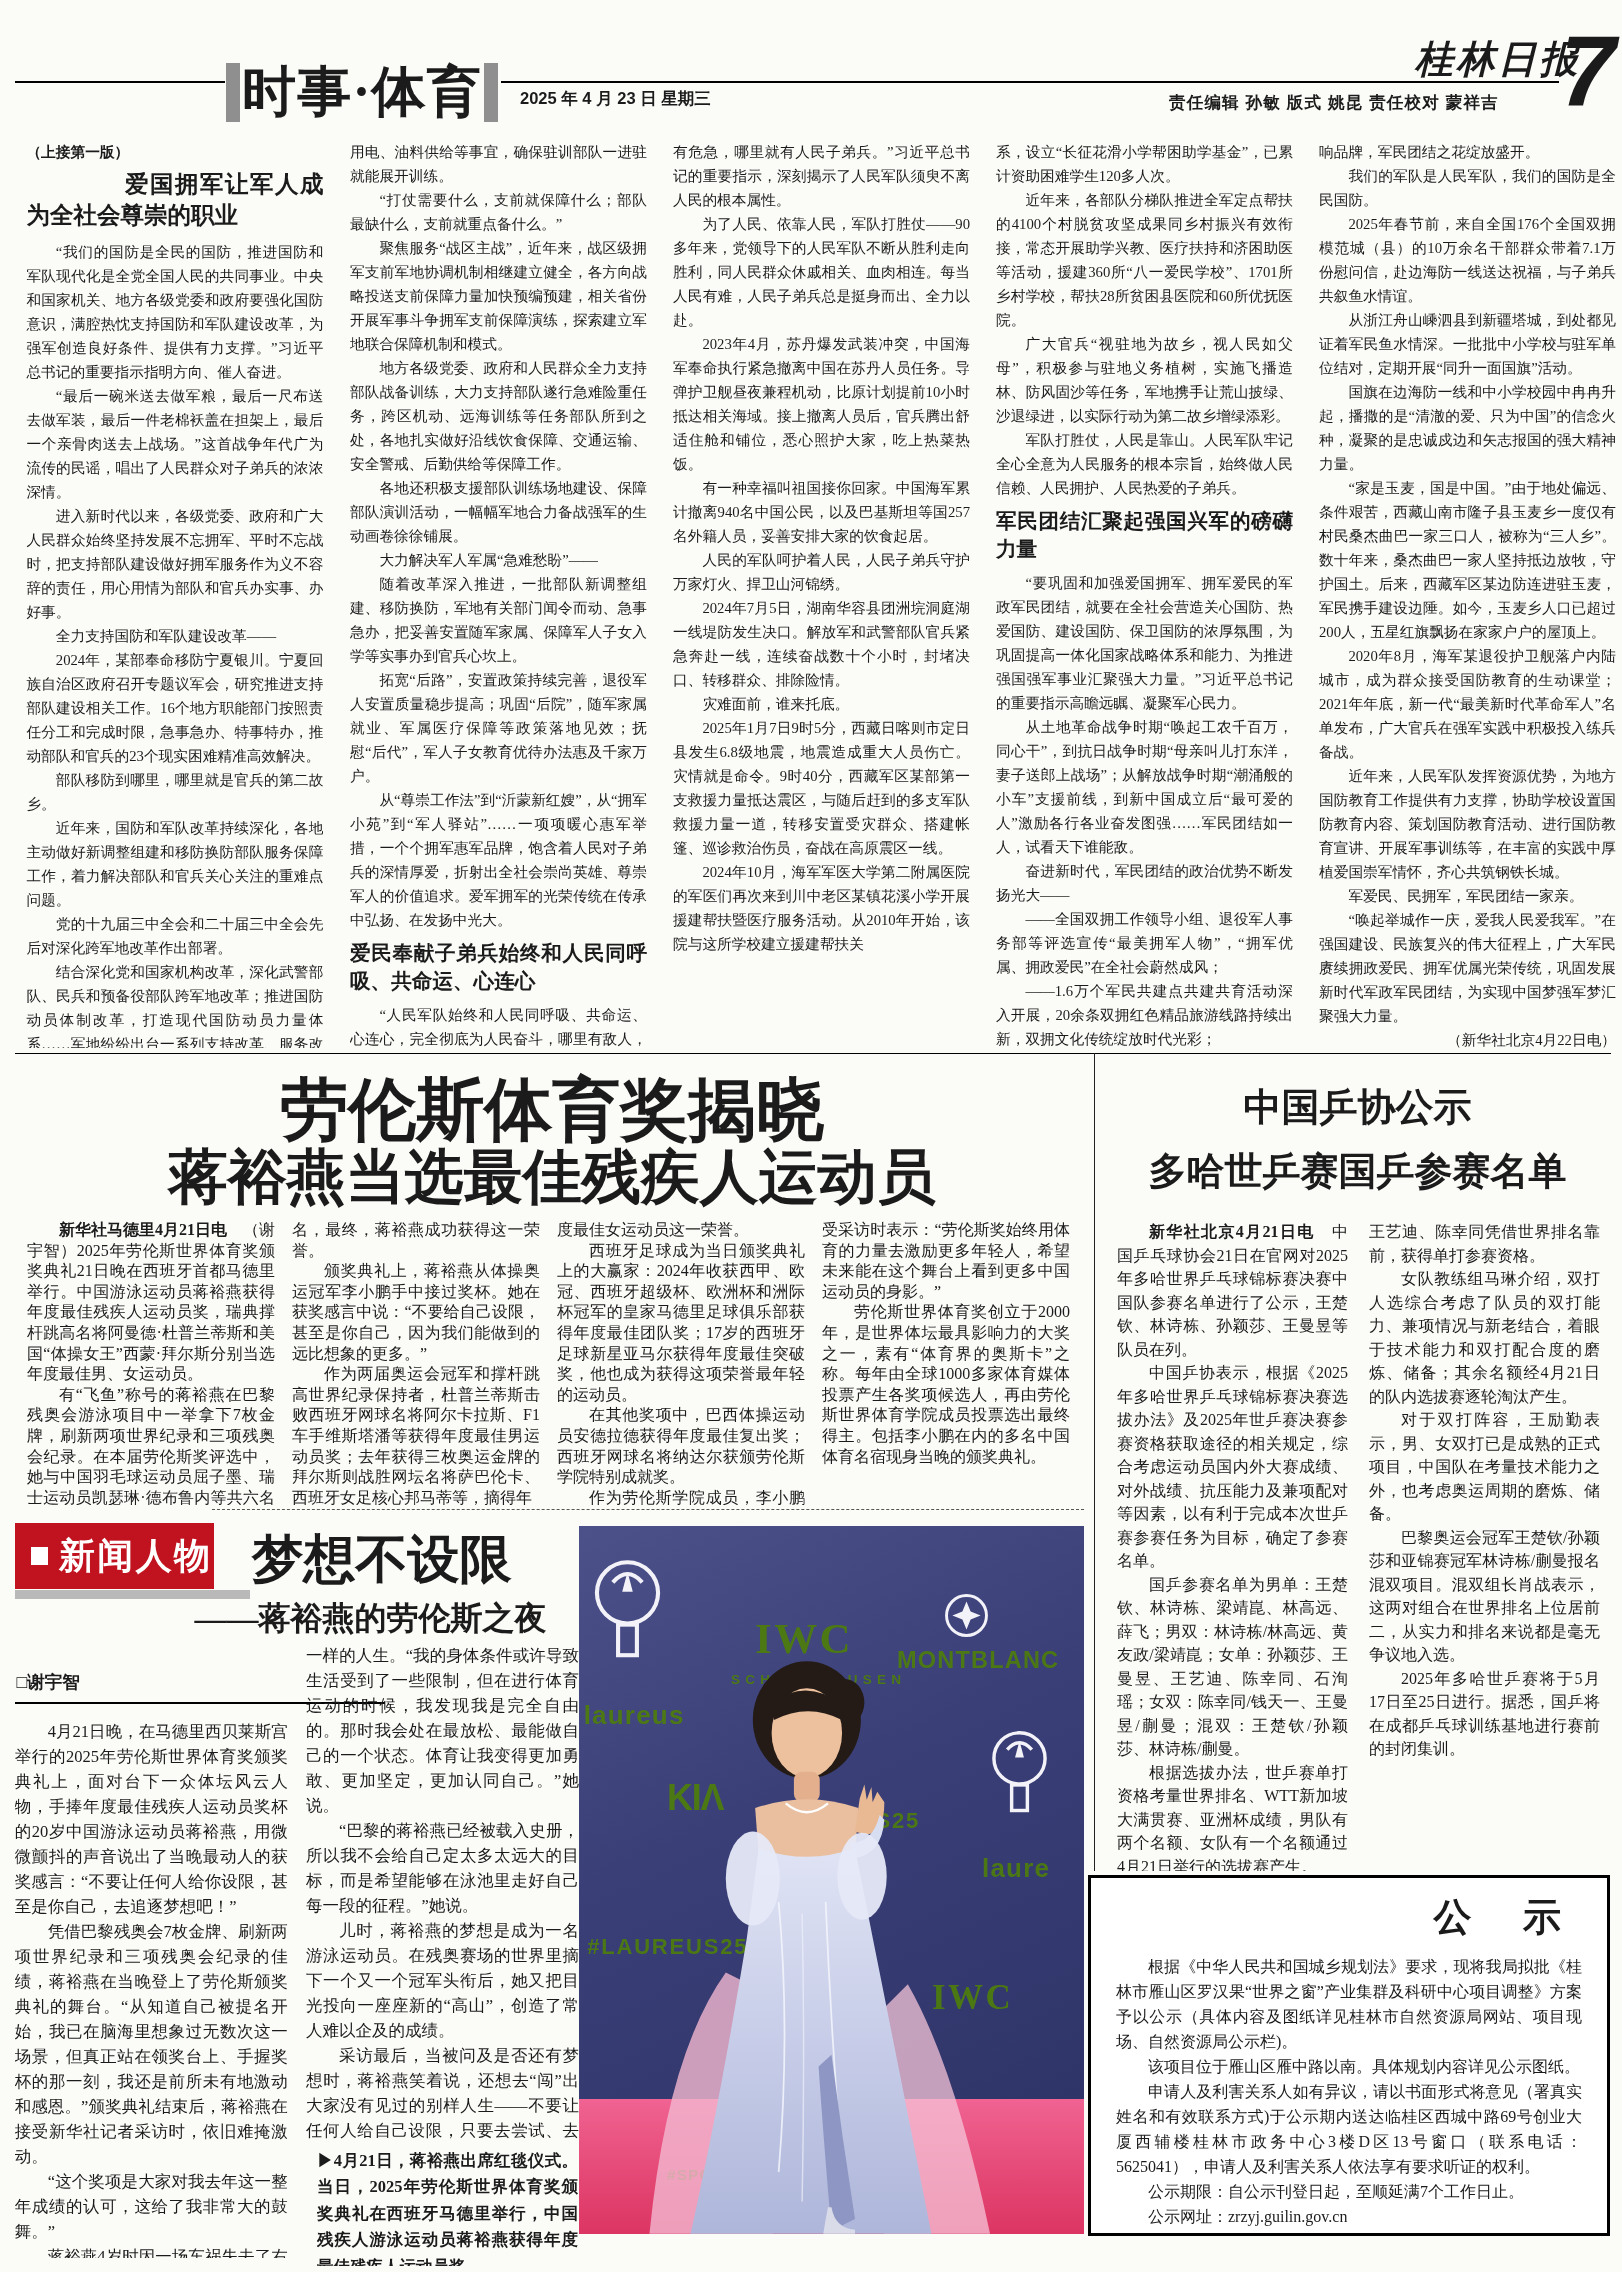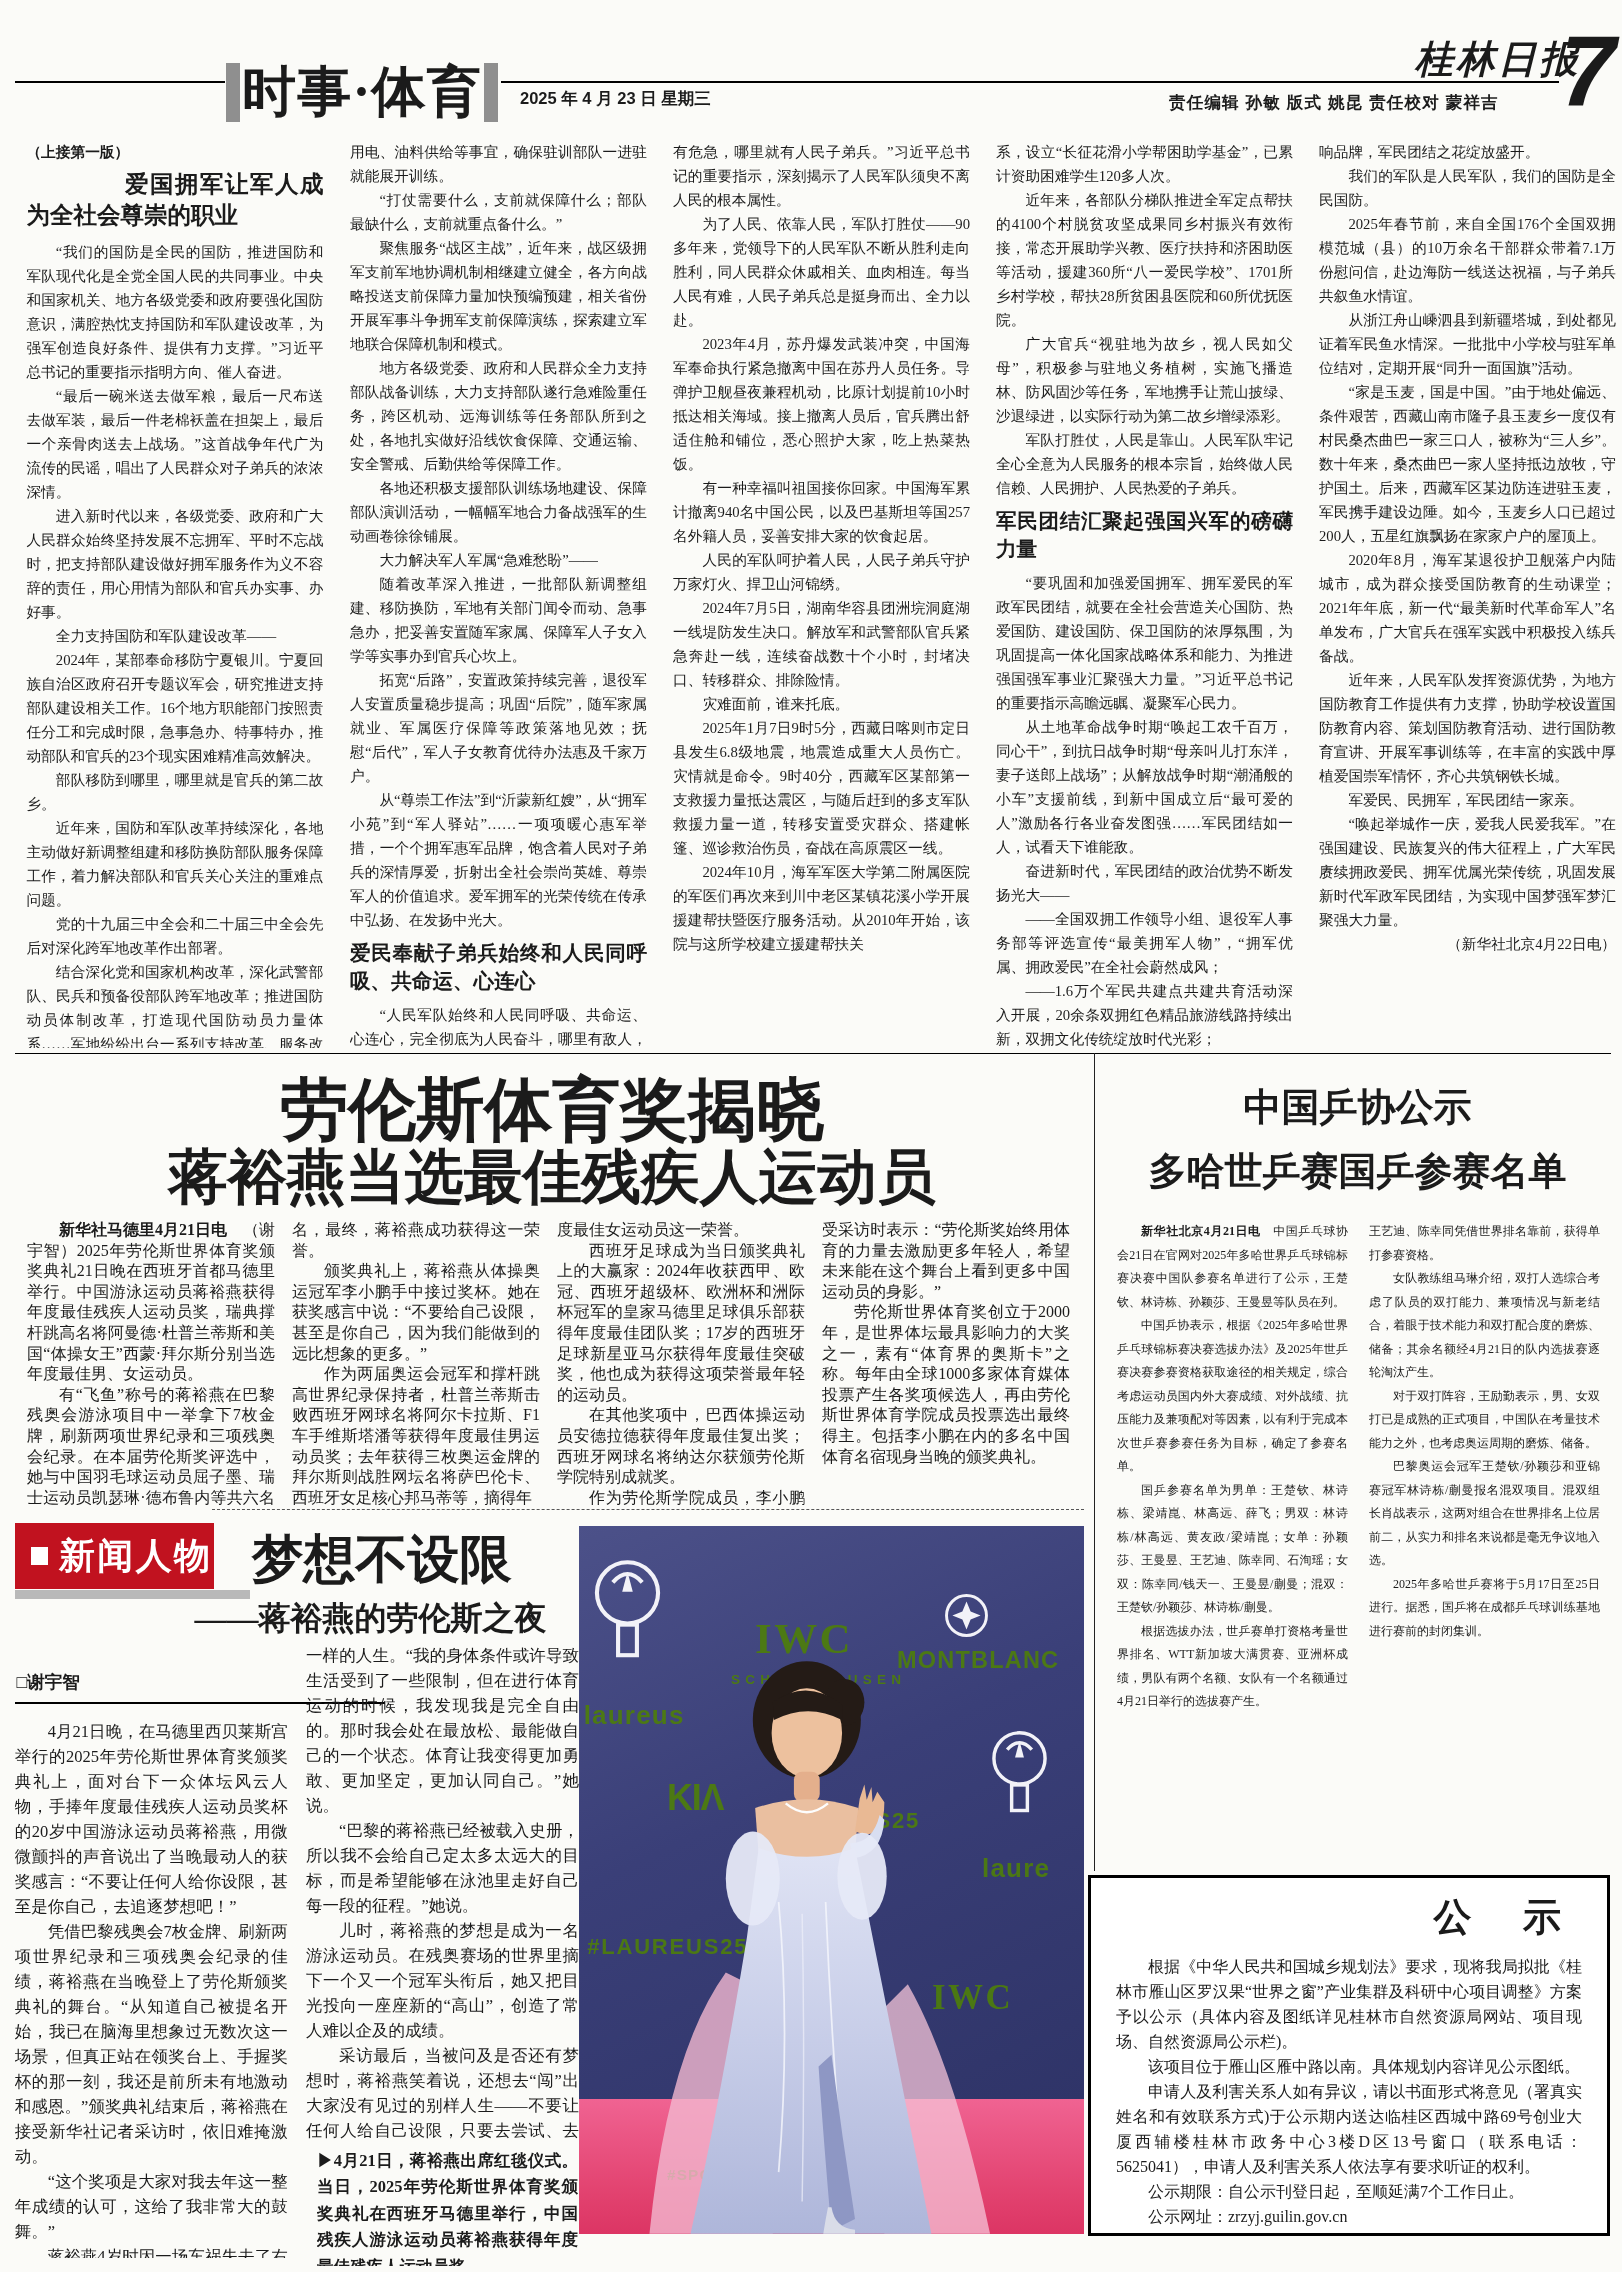--- a/index.html
+++ b/index.html
@@ -20,21 +20,21 @@
   .para{margin:0;text-indent:2em;text-align:justify;}
   .cont{text-indent:0;}
   .small{text-indent:0;font-weight:700;}
   .sub{font-weight:900;font-size:20.6px;line-height:1.35;text-indent:0;margin:8.2px 0 7px;}
   .sub1{font-weight:900;font-size:23.5px;line-height:1.35;text-indent:4.2em;margin:4.7px 0 8.2px;}
   .end{text-align:right;text-indent:0;}
   .dl b{font-weight:900;}
   
   .big-hl{position:absolute;text-align:center;font-weight:900;}
   .lau-col{font-size:16px;line-height:20.6px;width:248px;height:285px;top:1220px;}
-  .tt-col{font-size:12px;line-height:23.5px;width:231px;height:651px;top:1220px;}
+  .tt-col{font-size:16px;line-height:23.5px;width:231px;height:651px;top:1220px;}
   
   .tag{position:absolute;background:#c1121f;color:#fff;display:flex;align-items:center;gap:10.6px;padding-left:16px;}
   .tag .sq{width:17.6px;height:17.6px;background:#fff;}
   .tag .tx{font-size:36px;font-weight:900;letter-spacing:2.4px;}
   .tagshadow{position:absolute;background:#b9b9b9;}
   .prof-col{font-size:16.5px;line-height:25px;width:273px;}
   .cap{font-weight:700;text-indent:0;line-height:26.4px;}
   .byline{position:absolute;font-size:17.6px;font-weight:700;}
   
   .photo{position:absolute;left:579px;top:1526px;width:505px;height:708px;overflow:hidden;}
@@ -118,20 +118,21 @@
       <p class="para ">从土地革命战争时期“唤起工农千百万，同心干”，到抗日战争时期“母亲叫儿打东洋，妻子送郎上战场”；从解放战争时期“潮涌般的小车”支援前线，到新中国成立后“最可爱的人”激励各行各业奋发图强……军民团结如一人，试看天下谁能敌。</p>
       <p class="para ">奋进新时代，军民团结的政治优势不断发扬光大——</p>
       <p class="para ">——全国双拥工作领导小组、退役军人事务部等评选宣传“最美拥军人物”，“拥军优属、拥政爱民”在全社会蔚然成风；</p>
       <p class="para ">——1.6万个军民共建点共建共育活动深入开展，20余条双拥红色精品旅游线路持续出新，双拥文化传统绽放时代光彩；</p>
     </div>
   <div class="txtcol lead-col" style="left:1319px;">
       <p class="para cont">响品牌，军民团结之花绽放盛开。</p>
       <p class="para ">我们的军队是人民军队，我们的国防是全民国防。</p>
       <p class="para ">2025年春节前，来自全国176个全国双拥模范城（县）的10万余名干部群众带着7.1万份慰问信，赴边海防一线送达祝福，与子弟兵共叙鱼水情谊。</p>
       <p class="para ">从浙江舟山嵊泗县到新疆塔城，到处都见证着军民鱼水情深。一批批中小学校与驻军单位结对，定期开展“同升一面国旗”活动。</p>
+      <p class="para ">国旗在边海防一线和中小学校园中冉冉升起，播撒的是“清澈的爱、只为中国”的信念火种，凝聚的是忠诚戍边和矢志报国的强大精神力量。</p>
       <p class="para ">“家是玉麦，国是中国。”由于地处偏远、条件艰苦，西藏山南市隆子县玉麦乡一度仅有村民桑杰曲巴一家三口人，被称为“三人乡”。数十年来，桑杰曲巴一家人坚持抵边放牧，守护国土。后来，西藏军区某边防连进驻玉麦，军民携手建设边陲。如今，玉麦乡人口已超过200人，五星红旗飘扬在家家户户的屋顶上。</p>
       <p class="para ">2020年8月，海军某退役护卫舰落户内陆城市，成为群众接受国防教育的生动课堂；2021年年底，新一代“最美新时代革命军人”名单发布，广大官兵在强军实践中积极投入练兵备战。</p>
       <p class="para ">近年来，人民军队发挥资源优势，为地方国防教育工作提供有力支撑，协助学校设置国防教育内容、策划国防教育活动、进行国防教育宣讲、开展军事训练等，在丰富的实践中厚植爱国崇军情怀，齐心共筑钢铁长城。</p>
       <p class="para ">军爱民、民拥军，军民团结一家亲。</p>
       <p class="para ">“唤起举城作一庆，爱我人民爱我军。”在强国建设、民族复兴的伟大征程上，广大军民赓续拥政爱民、拥军优属光荣传统，巩固发展新时代军政军民团结，为实现中国梦强军梦汇聚强大力量。</p>
       <p class="para end">（新华社北京4月22日电）</p>
     </div>
 </div>
 
 <div class="rule" style="left:14.7px;top:1053px;width:1596px;height:1.2px;"></div>

